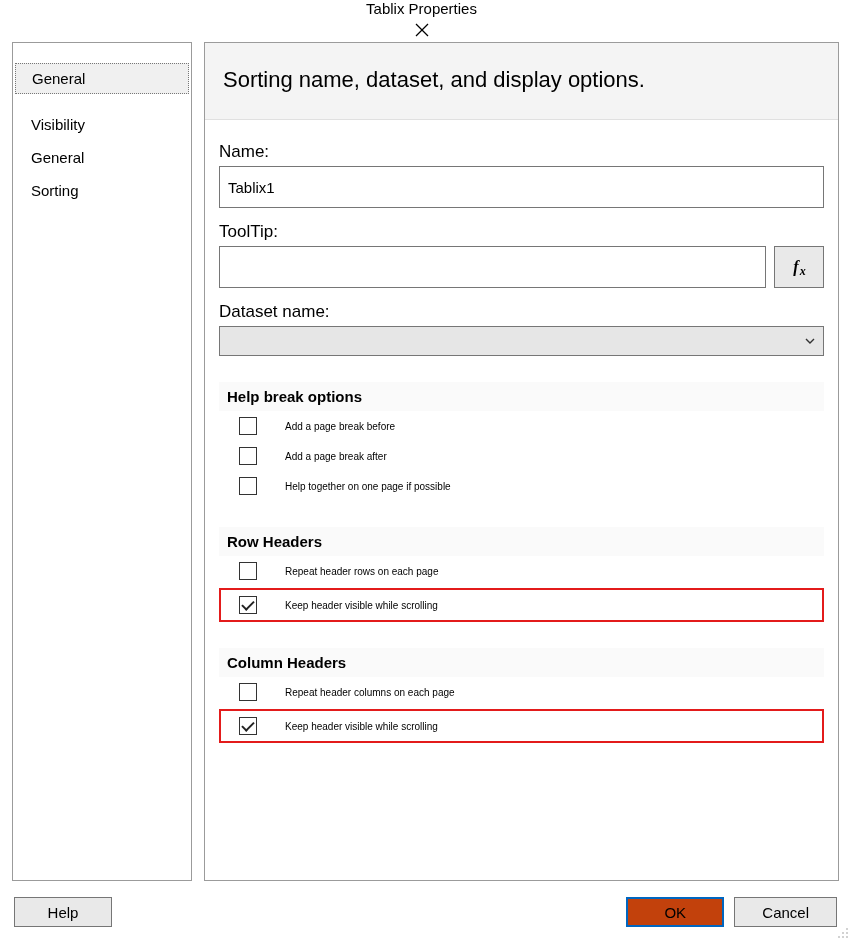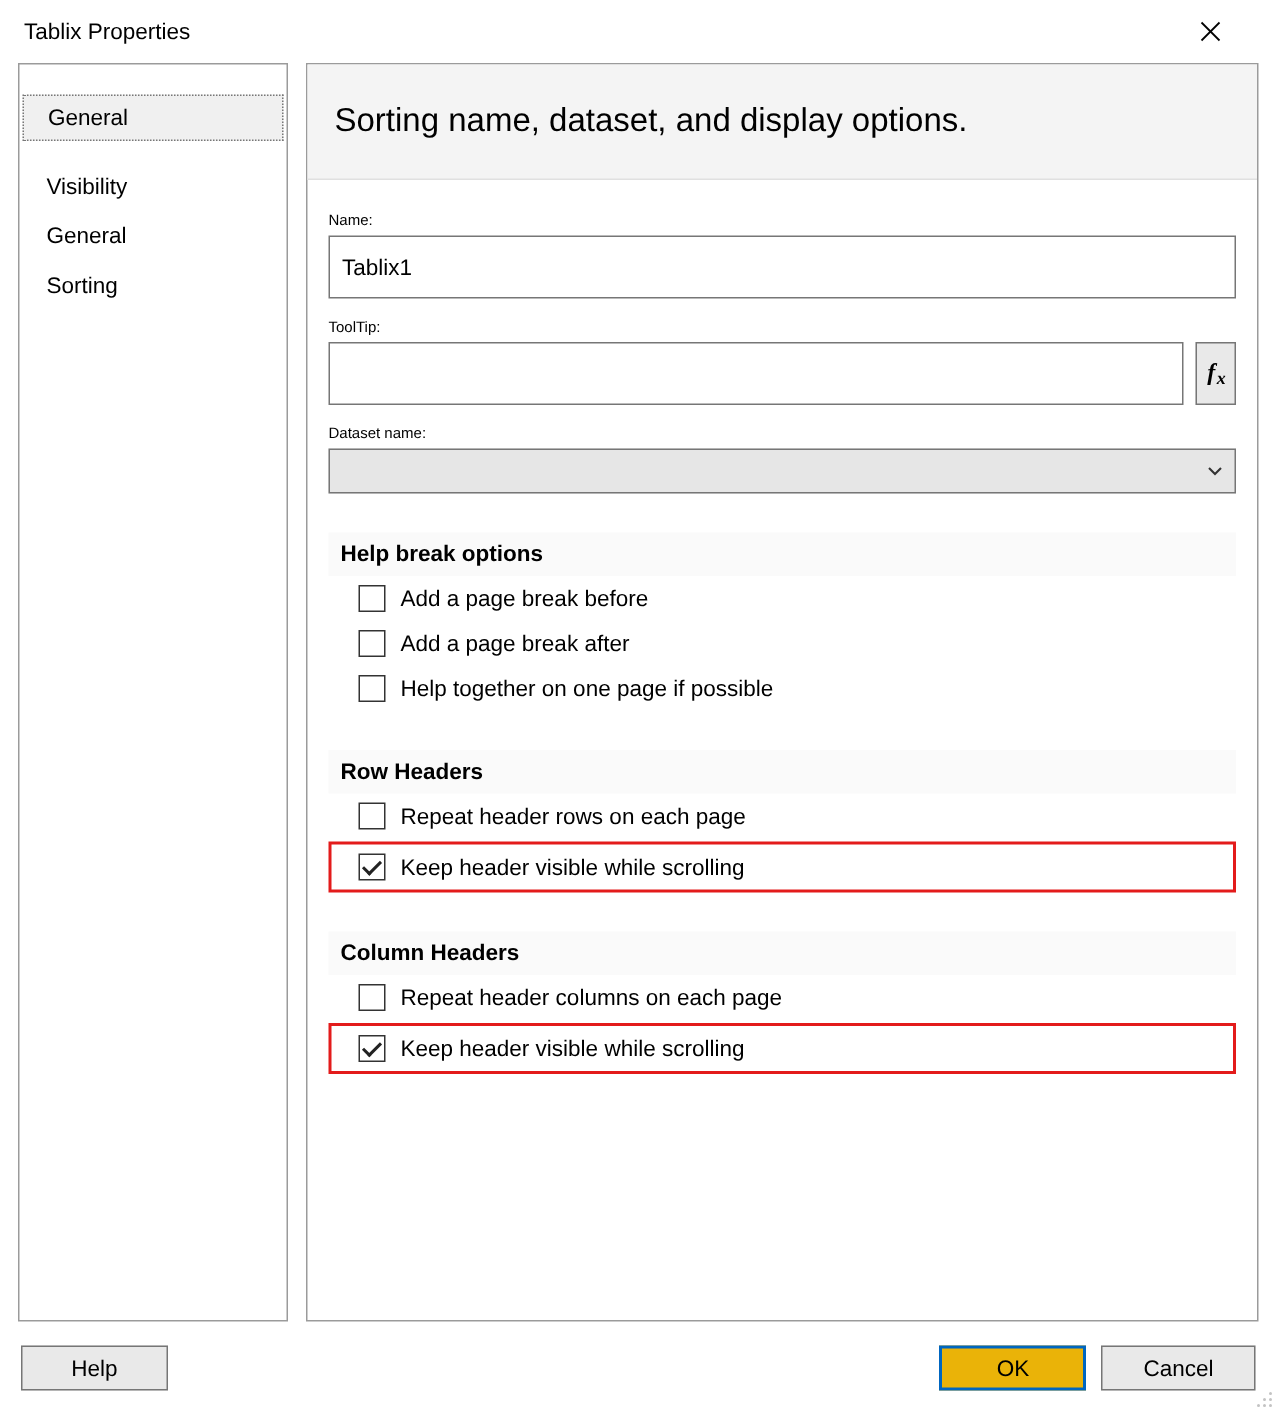--- a/index.html
+++ b/index.html
@@ -14,20 +14,21 @@
   }
   .window {
     width: 851px; height: 941px;
     display: flex; flex-direction: column;
     position: relative;
   }
   .titlebar {
     height: 42px;
     display: flex; align-items: center;
     padding: 0 24px 0 16px;
+    flex-direction: column;
   }
   .titlebar .title {
     flex: 1;
     font-size: 15px;
   }
   .titlebar .close {
     width: 40px; height: 40px;
     display: flex; align-items: center; justify-content: center;
     font-size: 15px;
     cursor: pointer;
@@ -72,36 +73,36 @@
     font-size: 22px;
   }
   .content-inner {
     flex: 1;
     padding: 16px 14px 10px 14px;
     overflow: auto;
   }
 
   .field-label {
     margin: 6px 0 4px 0;
-    font-size: 10px;
+    font-size: 17px;
   }
   .text-input {
     width: 100%;
     border: 1px solid #767676;
     height: 42px;
     padding: 4px 8px;
     font-size: 15px;
     font-family: inherit;
   }
   .tooltip-row {
     display: flex; gap: 8px; align-items: stretch;
   }
   .tooltip-row .text-input { flex: 1; }
   .fx-btn {
-    width: 27px;
+    width: 50px;
     border: 1px solid #767676;
     background: #e9e9e9;
     display: flex; align-items: center; justify-content: center;
     font-style: italic;
     font-family: "Times New Roman", serif;
     font-weight: bold;
     font-size: 16px;
     cursor: pointer;
   }
   .fx-btn .x { font-size: 12px; position: relative; top: 3px; left: 1px; }
@@ -122,23 +123,23 @@
     margin-top: 26px;
   }
   .group-header {
     font-weight: 600;
     background: #fafafa;
     padding: 6px 4px 6px 8px;
     font-size: 15px;
   }
   .check-row {
     display: flex; align-items: center;
-    gap: 10px;
+    gap: 28px;
     padding: 6px 4px 6px 20px;
-    font-size: 15px;
+    font-size: 10px;
   }
   .chk {
     width: 18px; height: 18px;
     border: 1.5px solid #333;
     display: inline-flex; align-items: center; justify-content: center;
     background: #fff;
     flex-shrink: 0;
     cursor: pointer;
   }
   .chk.checked::after {
@@ -166,21 +167,21 @@
     min-width: 98px; height: 30px;
     border: 1px solid #767676;
     background: #e9e9e9;
     display: flex; align-items: center; justify-content: center;
     font-size: 15px;
     cursor: pointer;
     padding: 0 27px;
   }
   .btn.primary {
     border: 2px solid #0066c0;
-    background: #eab308;
+    background: #c2410c;
   }
   .resize-grip {
     position: absolute;
     right: 2px; bottom: 2px;
     width: 14px; height: 14px;
     opacity: .5;
   }
 </style>
 </head>
 <body>

